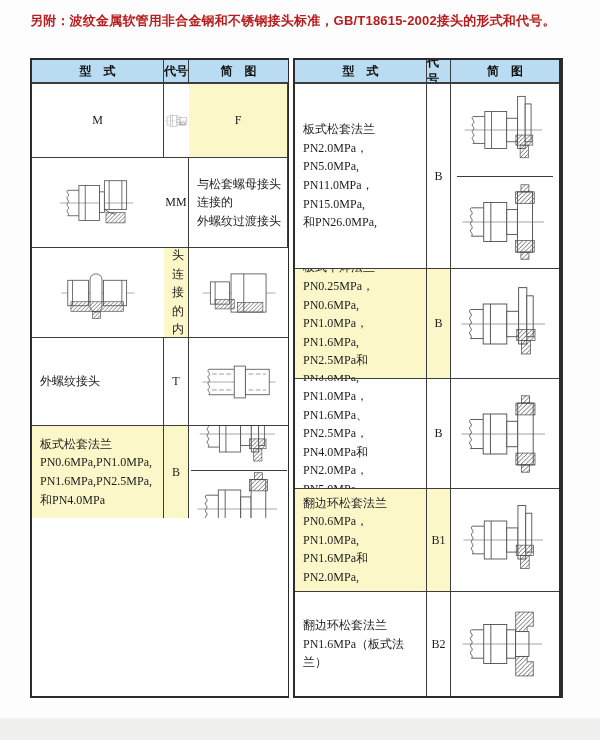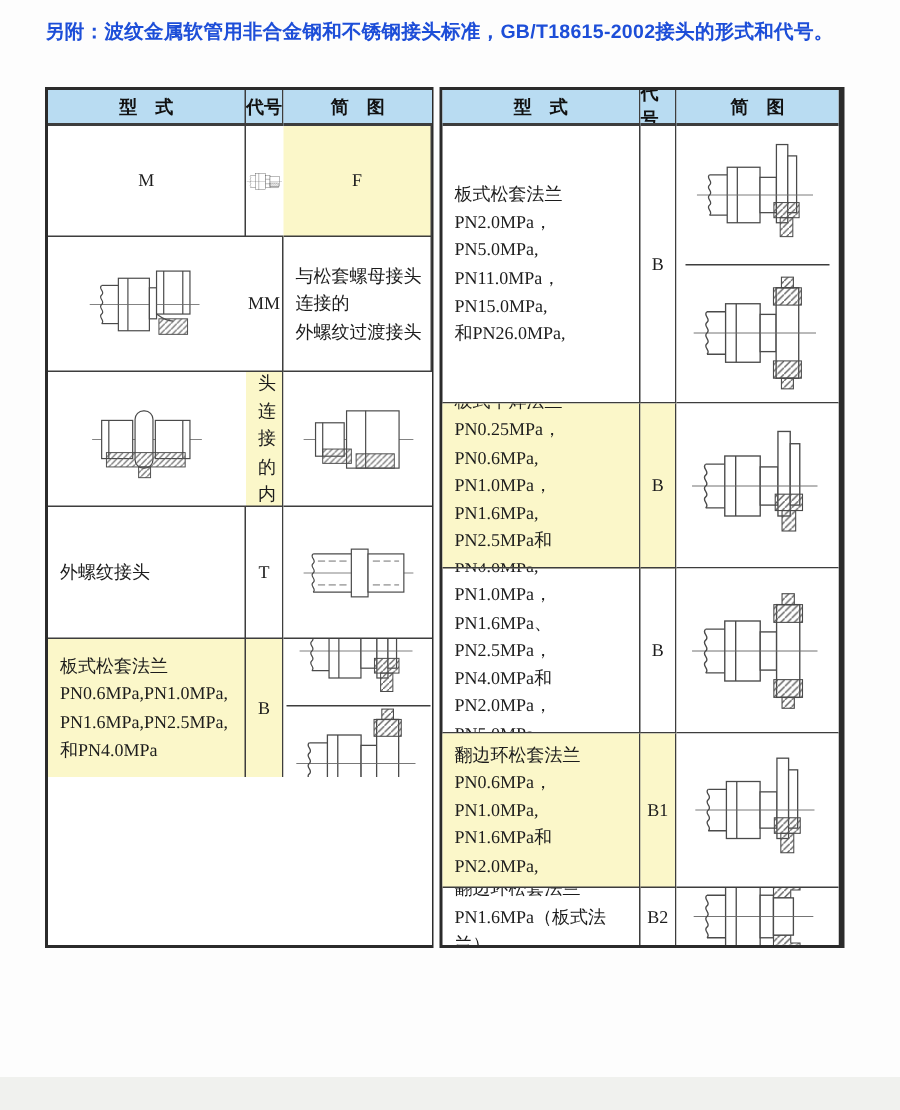--- a/index.html
+++ b/index.html
@@ -16,24 +16,24 @@
     background:var(--page-bg);
     font-family:"Liberation Serif","DejaVu Serif",serif;
     color:#1c1c1c;
     position:relative;
     overflow:hidden;
   }
   .page{position:absolute;inset:0;}
   .doc-title{
     position:absolute;left:30px;top:12px;width:540px;
     font-family:"Liberation Sans","DejaVu Sans",sans-serif;
-    font-weight:bold;font-size:13px;letter-spacing:0.2px;color:#1d4ed8;
+    font-weight:bold;font-size:13px;letter-spacing:0.2px;color:#b91c1c;
   }
   .half{
-    position:absolute;top:58px;height:574px;
+    position:absolute;top:58px;height:640px;
     display:grid;background:#fff;
   }
   .half-left{
     left:30px;width:259px;
     border:2px solid var(--border-color);border-right-width:1px;
     grid-template-columns:132px 25px 1fr;
     grid-template-rows:24px 74px 90px 90px 88px 92px 1fr;
   }
   .half-right{
     left:293px;width:270px;

